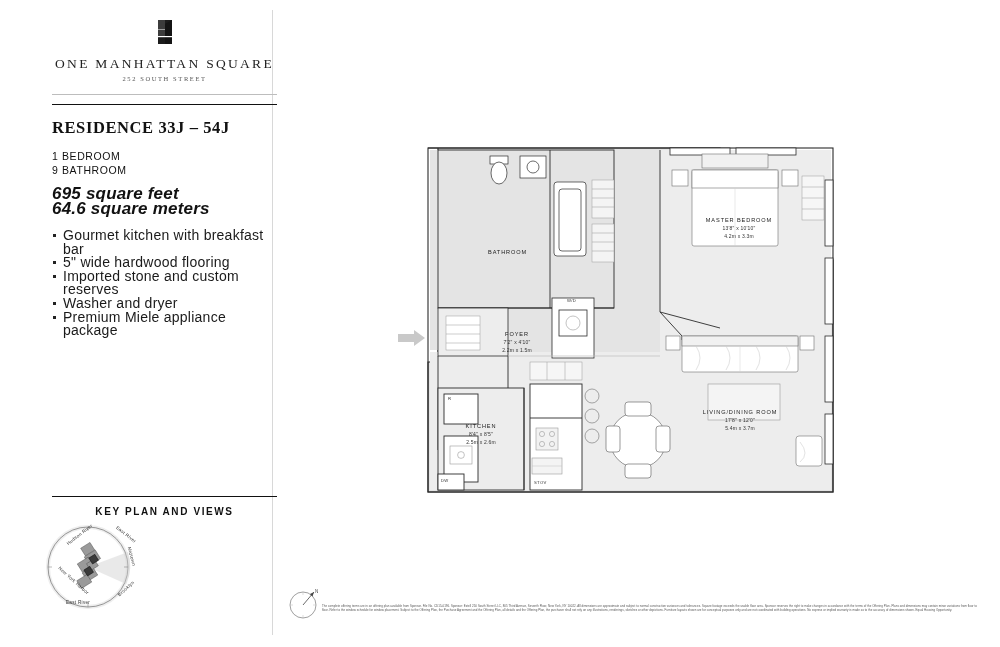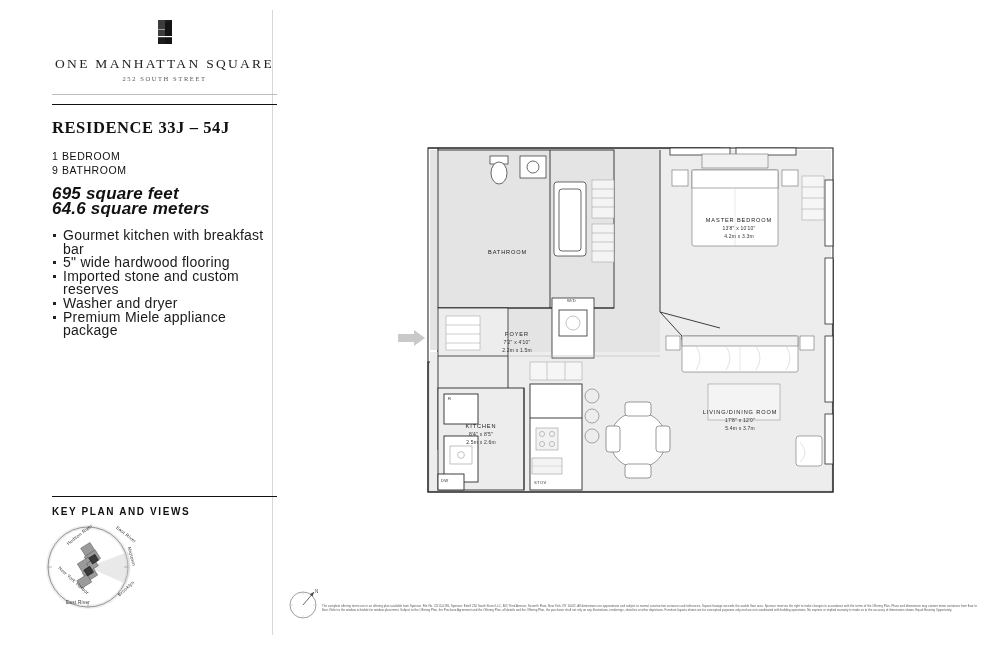--- a/index.html
+++ b/index.html
@@ -138,21 +138,21 @@
 
     <ul class="features">
       <li>Gourmet kitchen with breakfast bar</li>
       <li>5" wide hardwood flooring</li>
       <li>Imported stone and custom reserves</li>
       <li>Washer and dryer</li>
       <li>Premium Miele appliance package</li>
     </ul>
 
     <div class="rule" style="margin-top:158px;"></div>
-    <div class="keyplan-title" style="margin-top:9px;">KEY PLAN AND VIEWS</div>
+    <div class="keyplan-title" style="margin-top:9px;text-align:center;">KEY PLAN AND VIEWS</div>
   </div>
 
   <div class="keyplan">
     <svg width="150" height="110" viewBox="0 0 150 110">
       <circle cx="58" cy="55" r="40" fill="none" stroke="#555" stroke-width="0.7"></circle>
       <circle cx="58" cy="55" r="40" fill="none" stroke="#bbb" stroke-width="4" opacity=".25"></circle>
 
       <path d="M58 55 L98 40 A42 42 0 0 1 96 72 Z" fill="#cfcfcf" opacity=".45"></path>
 
       <g fill="#9a9a9a" stroke="#444" stroke-width="0.4">

